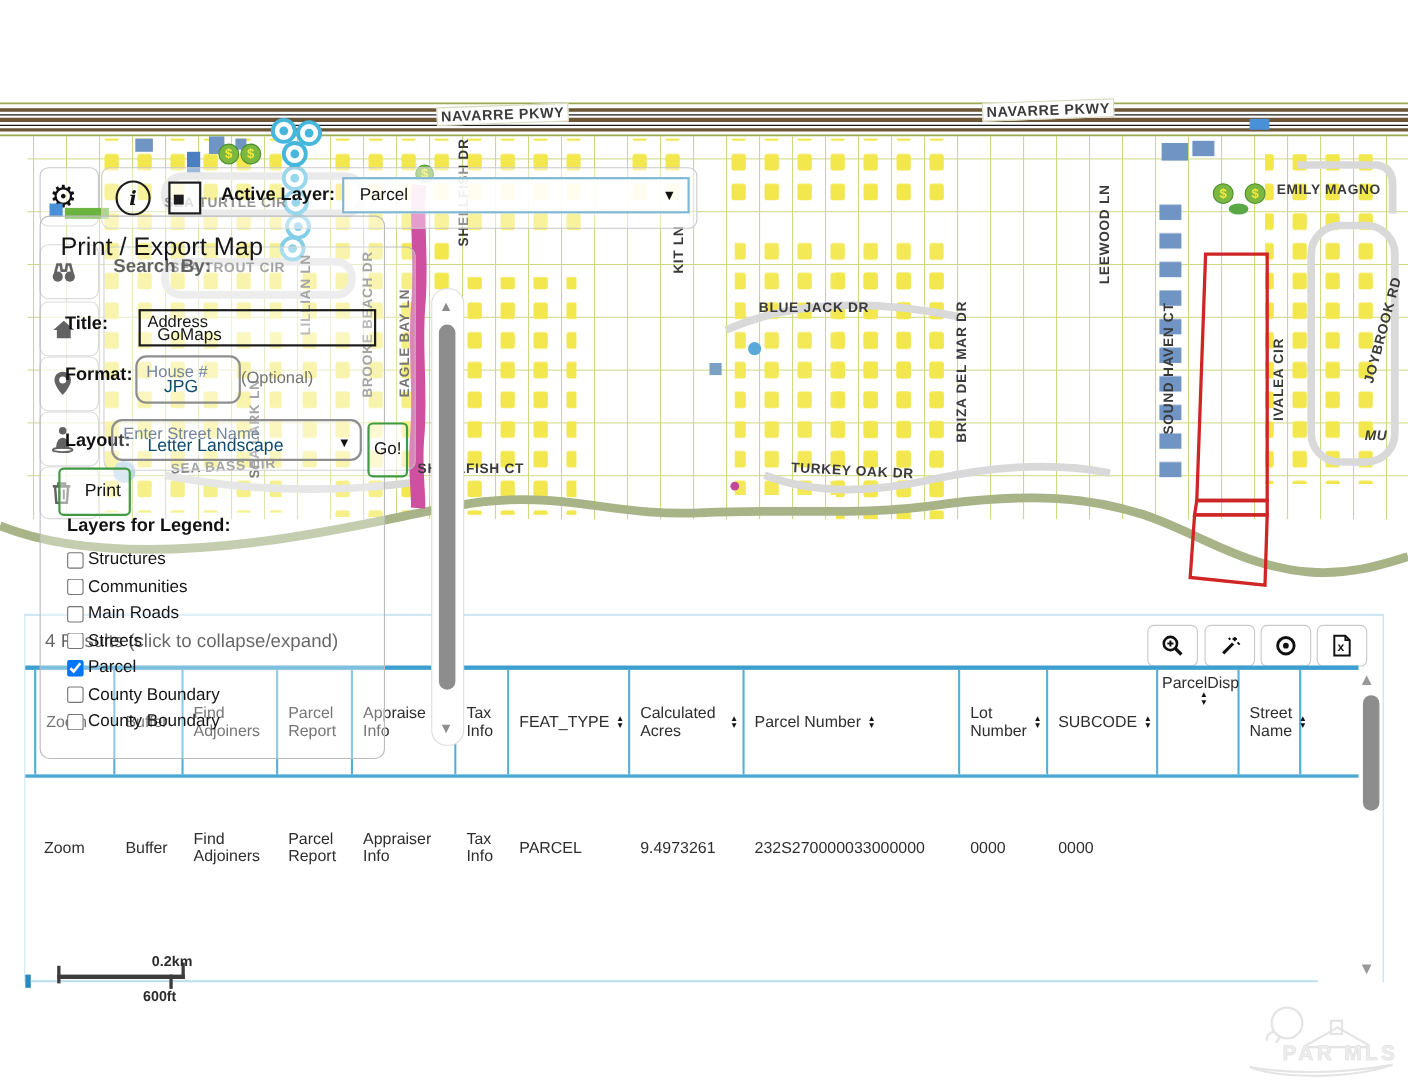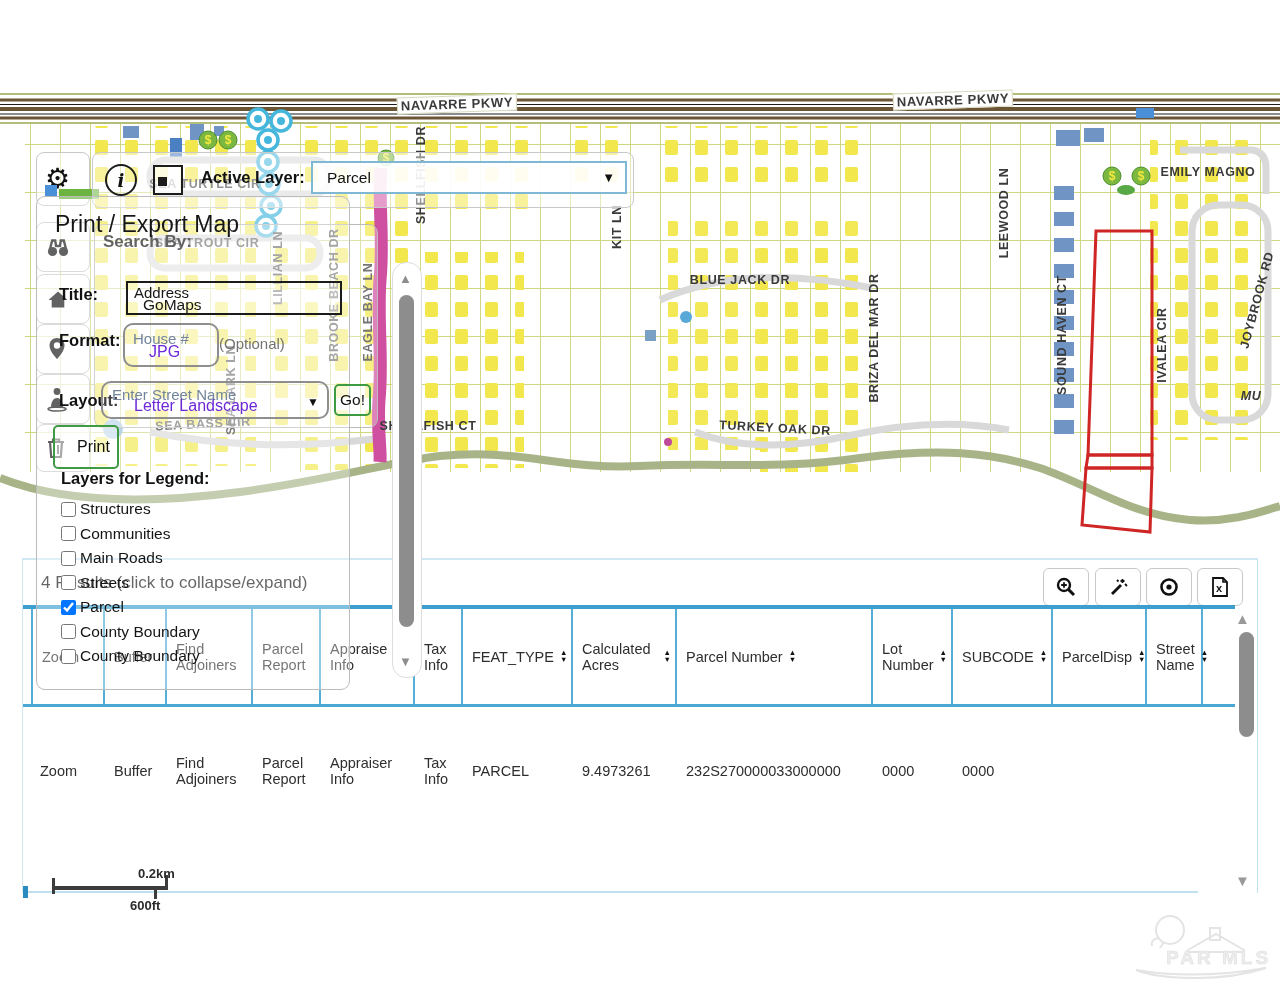--- a/index.html
+++ b/index.html
@@ -34,21 +34,21 @@
   #print-dialog{position:absolute;left:36px;top:196px;width:312px;height:492px;border:1px solid #bbb;
     border-radius:9px;background:rgba(255,255,255,.34);z-index:14;}
   #print-title{position:absolute;left:18px;top:14px;font-size:23px;color:#161616;}
   .fld-label{position:absolute;font-size:16.5px;font-weight:bold;color:#111;}
   #title-input{position:absolute;left:89px;top:84px;width:216px;height:34px;border:2px solid #1b1b1b;
     background:rgba(255,255,255,.25);box-sizing:border-box;text-align:right;}
   #title-input .t1{position:absolute;left:6px;top:1px;font-size:15px;color:#161616;}
   #title-input .t2{position:absolute;left:15px;top:13px;font-size:15.5px;color:#161616;}
   .gray-box{position:absolute;border:2px solid #8e8e8e;border-radius:10px;background:rgba(255,255,255,.2);box-sizing:border-box;}
   .ph{position:absolute;font-size:15px;color:#72849b;}
-  .over-val{position:absolute;font-size:16px;color:#6d28d9;}
+  .over-val{position:absolute;font-size:16px;color:#0c4a6e;}
   #optional-label{position:absolute;left:182px;top:138px;font-size:15px;color:#737373;}
   .chev-sm{position:absolute;font-size:12px;color:#111;}
   .green-btn{position:absolute;border:2px solid #3f9b43;border-radius:5px;background:rgba(255,255,255,.45);
     display:flex;align-items:center;justify-content:center;font-size:15.5px;color:#111;box-sizing:border-box;}
   #legend-title{position:absolute;left:24px;top:272px;font-size:16.5px;font-weight:bold;color:#111;}
   #legend-list{position:absolute;left:24px;top:300px;}
   .legend-row{display:flex;align-items:center;height:24.5px;font-size:15.5px;color:#141414;}
   .legend-row input{width:15px;height:15px;margin:0 4px 0 0;}
   #search-dialog{position:absolute;left:94px;top:224px;width:282px;height:202px;border:1px solid #bbb;
     border-radius:9px;background:rgba(255,255,255,.3);z-index:13;}
@@ -296,21 +296,21 @@
       <span class="over-val" style="left:24px;top:18px;">JPG</span>
     </div>
     <span id="optional-label">(Optional)</span>
 
     <span class="fld-label" style="left:22px;top:194px;">Layout:</span>
     <div class="gray-box" style="left:64px;top:184px;width:228px;height:38px;">
       <span class="ph" style="left:9px;top:3px;">Enter Street Name</span>
       <span class="over-val" style="left:31px;top:14px;">Letter Landscape</span>
       <span class="chev-sm" style="left:204px;top:12px;">▼</span>
     </div>
-    <div class="green-btn" style="left:297px;top:187px;width:37px;height:32px;">Go!</div>
+    <div class="green-btn" style="left:297px;top:187px;width:37px;height:50px;">Go!</div>
 
     <div class="green-btn" style="left:16px;top:228px;width:66px;height:44px;padding-left:22px;justify-content:flex-start;font-size:16px;">Print</div>
 
     <div id="legend-title">Layers for Legend:</div>
     <div id="legend-list">
         <label class="legend-row">
           <input type="checkbox" style="">
           <span>Structures</span>
         </label>
         <label class="legend-row">
@@ -424,21 +424,21 @@
             <b>▼</b>
           </span>
         </div>
         <div class="th" style="width: 100px;">
           <span>SUBCODE</span>
           <span class="sort">
             <b>▲</b>
             <b>▼</b>
           </span>
         </div>
-        <div class="th" style="width: 94px;">
+        <div class="th" style="width: 74px; flex-direction: column;">
           <span>ParcelDisp</span>
           <span class="sort">
             <b>▲</b>
             <b>▼</b>
           </span>
         </div>
         <div class="th" style="width: 56px;">
           <span>Street Name</span>
           <span class="sort">
             <b>▲</b>

